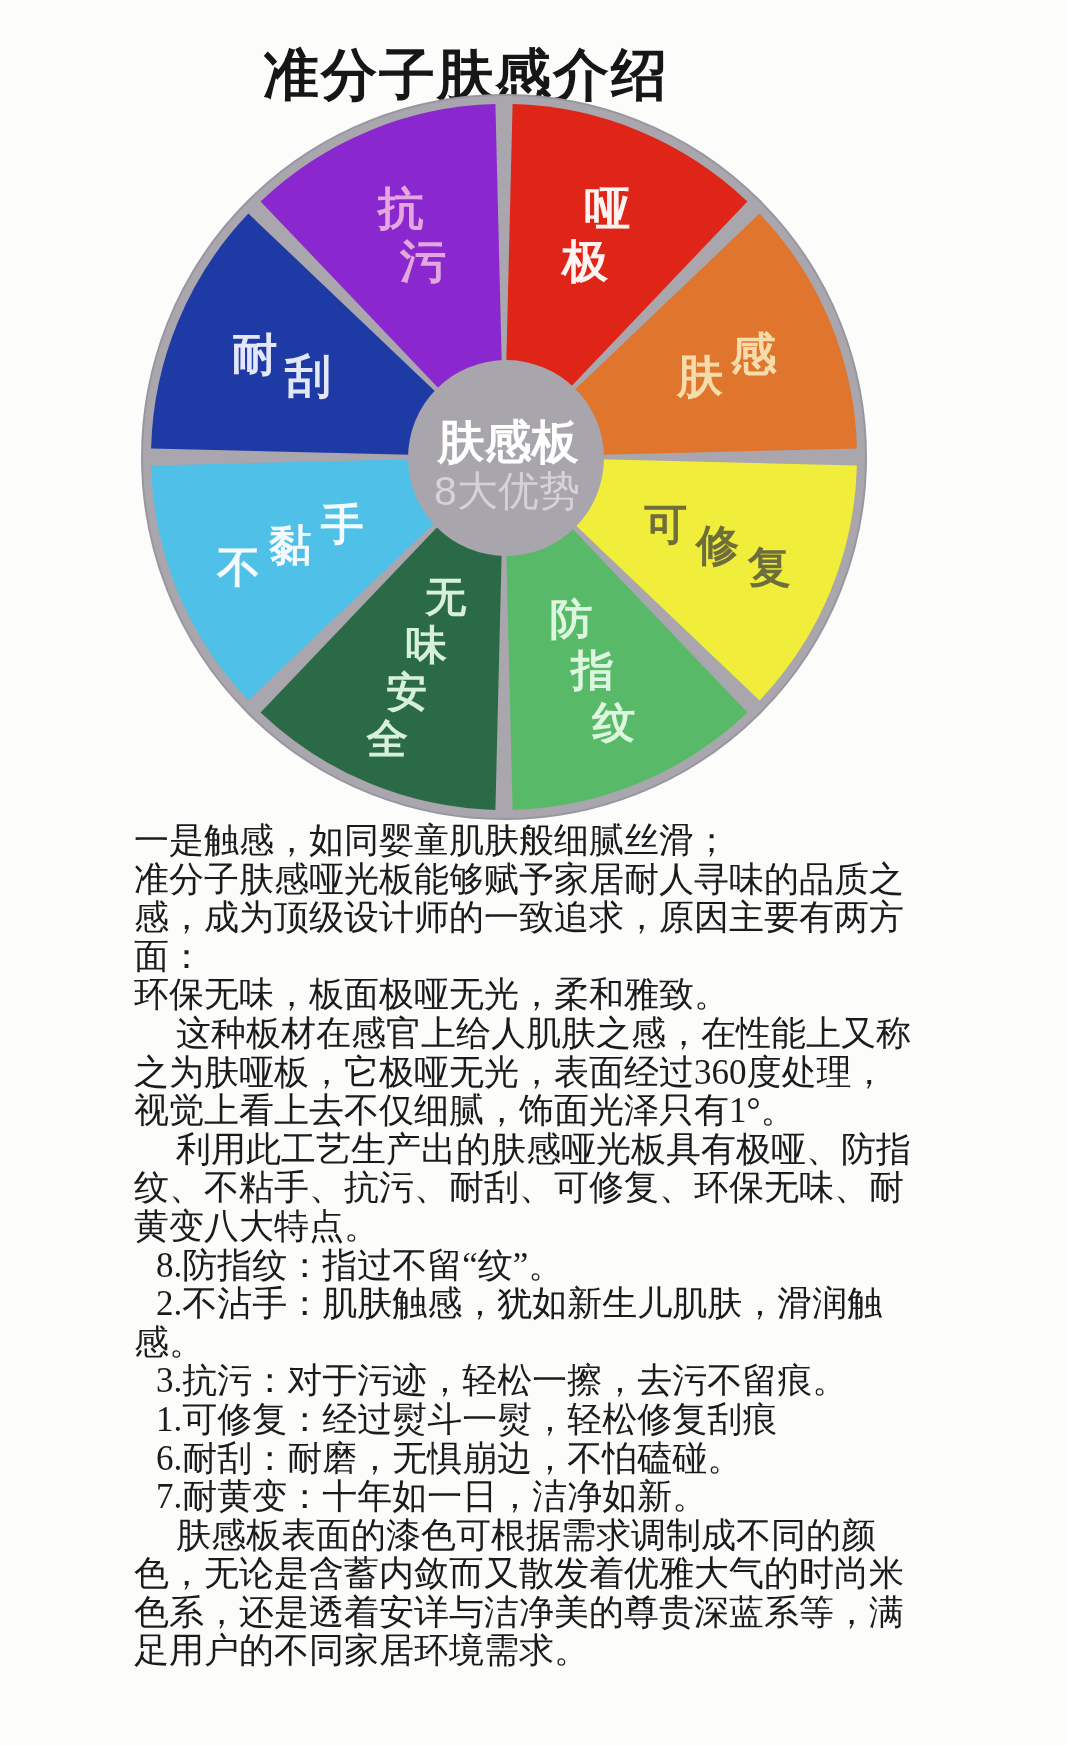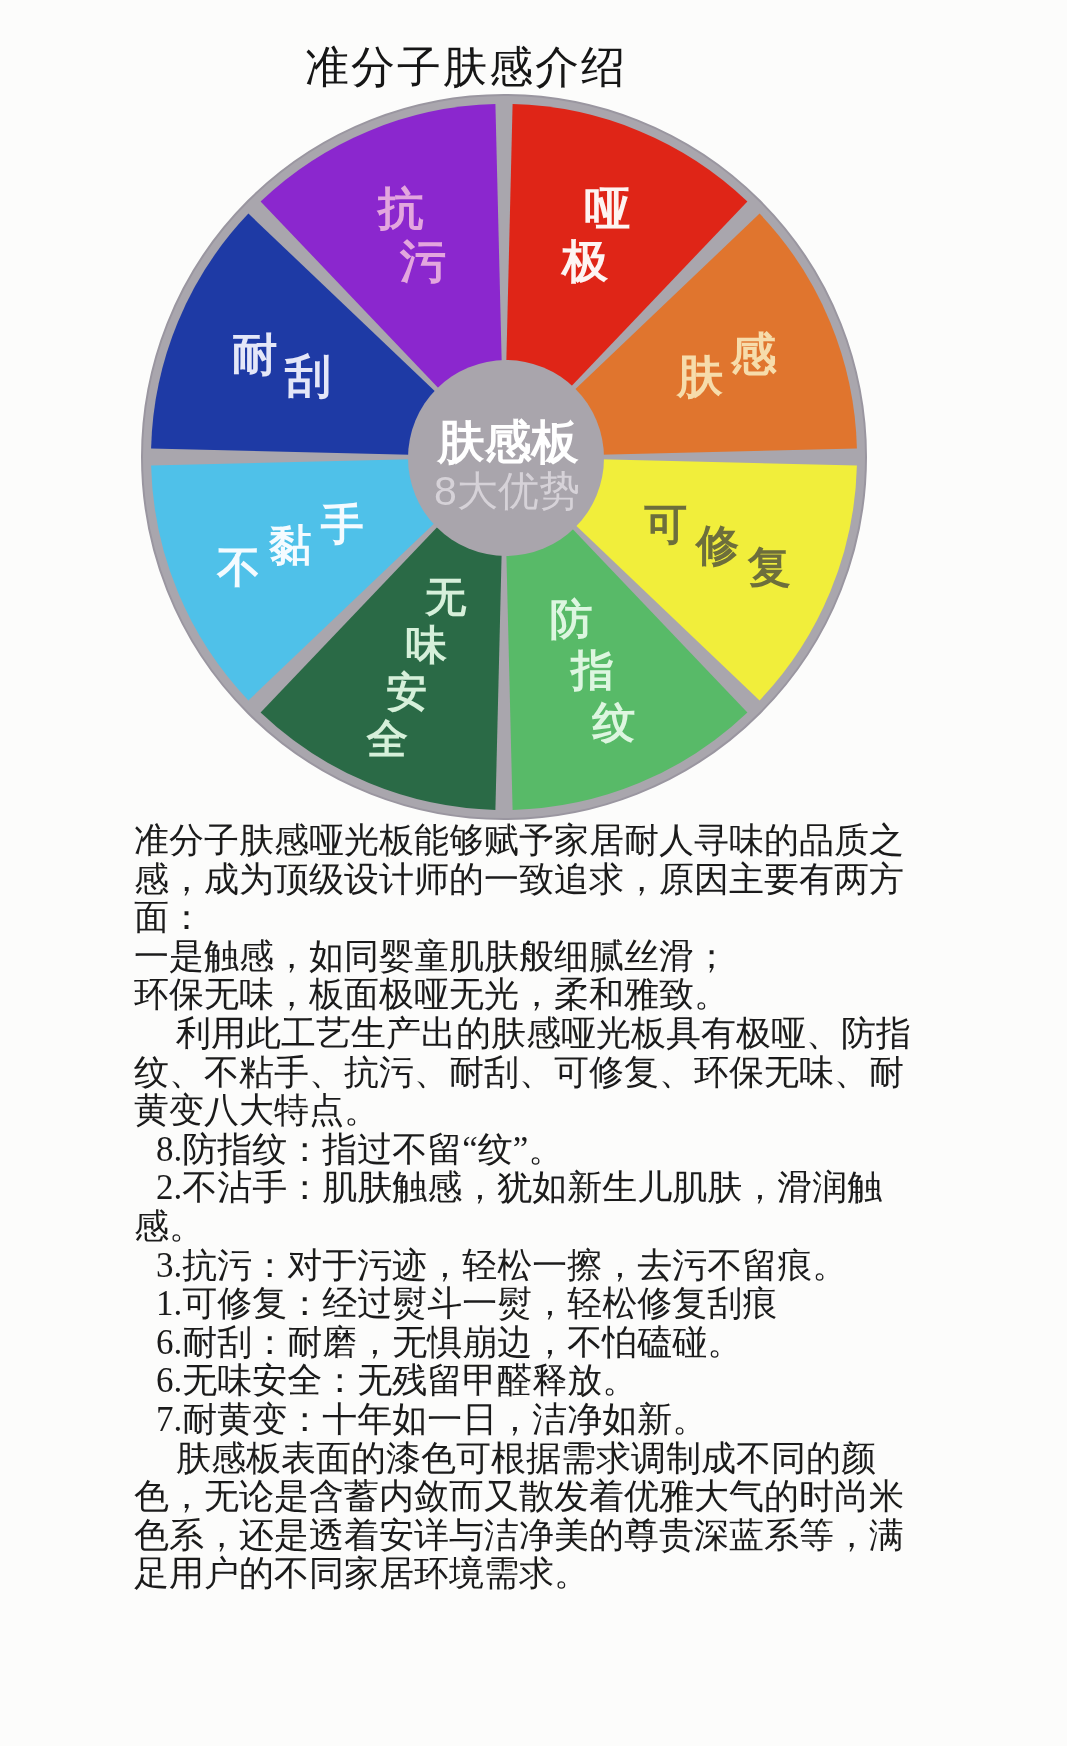--- a/index.html
+++ b/index.html
@@ -3,21 +3,21 @@
 <meta charset="utf-8">
 <style>
   html,body{margin:0;padding:0;}
   body{
     width:1067px;height:1746px;position:relative;overflow:hidden;
     background:#fcfcfb;
     font-family:"Liberation Sans",sans-serif;
   }
   .page-title{
     position:absolute;top:38px;left:0;width:932px;
-    text-align:center;font-size:44px;font-weight:400;color:#161616;
+    text-align:center;font-size:56px;font-weight:700;color:#161616;
     letter-spacing:2px;
   }
   .wheel{
     position:absolute;left:134px;top:87px;width:740px;height:740px;
   }
   .wheel svg{display:block;width:740px;height:740px;}
   .wheel text{font-family:"Liberation Sans",sans-serif;}
   .body-text{
     position:absolute;left:134px;top:822px;width:785px;
     font-family:"Liberation Serif","DejaVu Serif",serif;
@@ -65,25 +65,25 @@
       <text x="120.6" y="266.7" text-anchor="middle" dominant-baseline="central" font-size="46" font-weight="bold" fill="#e4e7f8">耐</text>
       <text x="174.1" y="288.9" text-anchor="middle" dominant-baseline="central" font-size="46" font-weight="bold" fill="#e4e7f8">刮</text>
       <text x="266.7" y="120.6" text-anchor="middle" dominant-baseline="central" font-size="46" font-weight="bold" fill="#e3a6de">抗</text>
       <text x="288.9" y="174.1" text-anchor="middle" dominant-baseline="central" font-size="46" font-weight="bold" fill="#e3a6de">污</text>
       <text x="374" y="354" text-anchor="middle" dominant-baseline="central" font-size="47" font-weight="bold" fill="#ffffff">肤感板</text>
       <text x="373" y="404" text-anchor="middle" dominant-baseline="central" font-size="41" fill="#d6d2d8">8大优势</text>
     </svg>
   </div>
 
 <div class="body-text">
+    <p class="indent-none">一是触感，如同婴童肌肤般细腻丝滑；</p>
     <p class="indent-none">准分子肤感哑光板能够赋予家居耐人寻味的品质之感，成为顶级设计师的一致追求，原因主要有两方面：</p>
-    <p class="indent-none">一是触感，如同婴童肌肤般细腻丝滑；</p>
     <p class="indent-none">环保无味，板面极哑无光，柔和雅致。</p>
+    <p class="indent-para">这种板材在感官上给人肌肤之感，在性能上又称之为肤哑板，它极哑无光，表面经过360度处理，视觉上看上去不仅细腻，饰面光泽只有1°。</p>
     <p class="indent-para">利用此工艺生产出的肤感哑光板具有极哑、防指纹、不粘手、抗污、耐刮、可修复、环保无味、耐黄变八大特点。</p>
     <p class="indent-num">8.防指纹：指过不留“纹”。</p>
     <p class="indent-num">2.不沾手：肌肤触感，犹如新生儿肌肤，滑润触感。</p>
     <p class="indent-num">3.抗污：对于污迹，轻松一擦，去污不留痕。</p>
     <p class="indent-num">1.可修复：经过熨斗一熨，轻松修复刮痕</p>
     <p class="indent-num">6.耐刮：耐磨，无惧崩边，不怕磕碰。</p>
-    <p class="indent-num">6.无味安全：无残留甲醛释放。</p>
     <p class="indent-num">7.耐黄变：十年如一日，洁净如新。</p>
     <p class="indent-para">肤感板表面的漆色可根据需求调制成不同的颜色，无论是含蓄内敛而又散发着优雅大气的时尚米色系，还是透着安详与洁净美的尊贵深蓝系等，满足用户的不同家居环境需求。</p>
   </div>
 
 </body></html>

